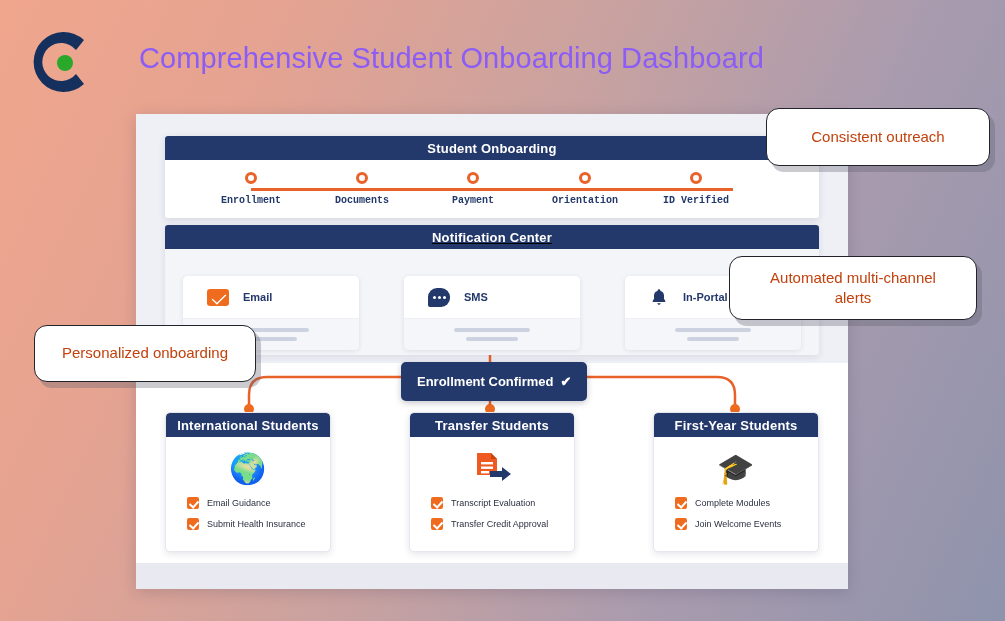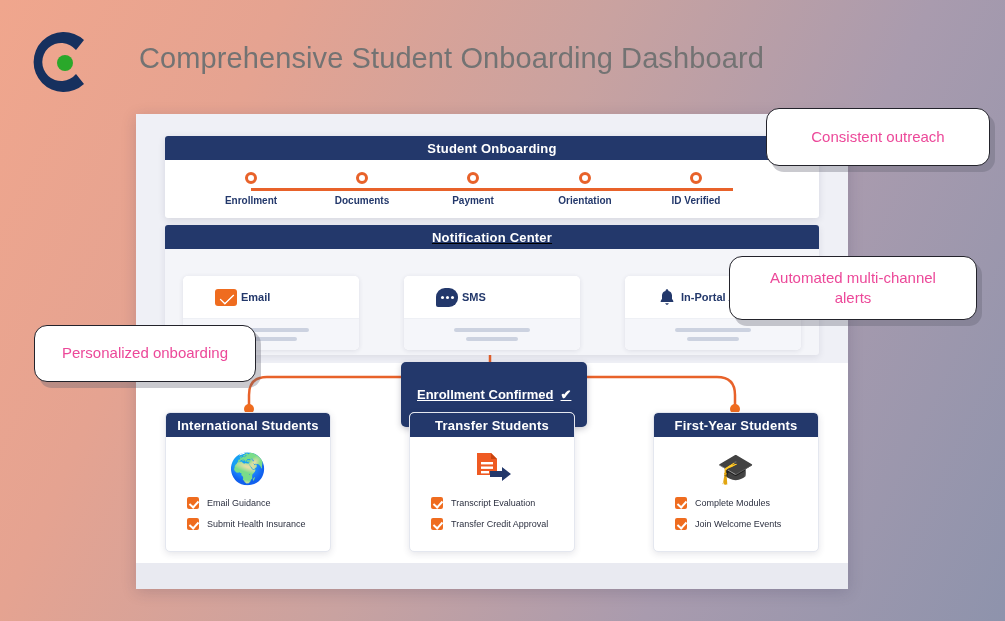--- a/index.html
+++ b/index.html
@@ -14,21 +14,21 @@
   }
 
   
   #header {
     position: absolute; left: 0; top: 0; width: 1005px; height: 114px;
     display: flex; align-items: center;
   }
   #logo { position: absolute; left: 26px; top: 22px; width: 78px; height: 80px; }
   #page-title {
     position: absolute; left: 139px; top: 42px;
-    font-size: 29px; color: #737373; letter-spacing: .1px;
+    font-size: 29px; color: #8b5cf6; letter-spacing: .1px;
     white-space: nowrap;
   }
 
   
   #dashboard {
     position: absolute; left: 136px; top: 114px;
     width: 712px; height: 475px;
     background: #e9eaf1;
     box-shadow: 0 3px 14px rgba(40,40,70,.18);
   }
@@ -71,20 +71,21 @@
     position: absolute; top: 12px; width: 120px;
     display: flex; flex-direction: column; align-items: center;
   }
   .tl-dot {
     width: 12px; height: 12px; border-radius: 50%;
     background: #ffffff; border: 3px solid #e8622a;
   }
   .tl-label {
     margin-top: 11px; font-size: 10px; color: #23386b; font-weight: bold;
     white-space: nowrap;
+    font-family: Liberation Mono, monospace;
   }
 
   
   #notif-block {
     position: absolute; left: 29px; top: 111px; width: 654px; height: 130px;
     background: #f4f5f9; border-radius: 3px;
     box-shadow: 0 2px 7px rgba(40,40,70,.10);
     overflow: hidden;
     text-decoration: underline;
   }
@@ -94,21 +95,21 @@
   #notif-cards {
     position: absolute; left: 0; top: 27px; width: 654px;
     display: flex; justify-content: space-between; padding: 0 18px;
   }
   .notif-card {
     width: 176px; height: 74px; background: #ffffff;
     border-radius: 5px; box-shadow: 0 1px 5px rgba(40,40,70,.11);
     overflow: hidden;
   }
   .notif-top {
-    height: 42px; display: flex; align-items: center; padding-left: 32px; gap: 4px;
+    height: 42px; display: flex; align-items: center; padding-left: 24px; gap: 14px;
     background: #ffffff;
   }
   .notif-title { font-size: 11px; font-weight: bold; color: #23386b; }
   .notif-bottom {
     height: 32px; background: #f5f6fa;
     display: flex; flex-direction: column; align-items: center;
     justify-content: center; gap: 5px; border-top: 1px solid #eef0f5;
   }
   .ph { height: 4px; border-radius: 2px; background: #ccd2e0; }
   .ph-long { width: 76px; }
@@ -132,24 +133,24 @@
   }
   .ic-sms i { width: 3px; height: 3px; border-radius: 50%; background: #fff; display:block; }
   .ic-bell { width: 20px; height: 20px; }
 
   
   #wires { position: absolute; left: 0; top: 0; width: 712px; height: 475px; pointer-events: none; }
 
   
   #badge {
     position: absolute; left: 265px; top: 248px;
-    padding: 25px 16px; background: #23386b; color: #ffffff;
+    padding: 12px 16px; background: #23386b; color: #ffffff;
     border-radius: 5px; font-size: 13px; font-weight: bold;
     box-shadow: 0 2px 6px rgba(30,30,60,.25);
-    display: flex; align-items: center; gap: 7px; white-space: nowrap; text-decoration: underline;
+    display: flex; align-items: center; gap: 7px; white-space: nowrap;
   }
 
   
   #bottom-cards {
     position: absolute; left: 29px; top: 298px; width: 654px;
     display: flex; justify-content: space-between;
   }
   .seg-card {
     width: 166px; height: 140px; background: #ffffff;
     border: 1px solid #e4e7ef; border-radius: 5px;
@@ -168,21 +169,21 @@
   .chk::after {
     content: ""; position: absolute; left: 3.5px; top: 1.5px;
     width: 4px; height: 7px; border: solid #fff;
     border-width: 0 2px 2px 0; transform: rotate(42deg);
   }
   .seg-label { font-size: 9px; color: #2c3040; white-space: nowrap; }
 
   
   .callout {
     position: absolute; background: #ffffff; border: 1.6px solid #23232b;
-    border-radius: 13px; font-size: 15px; color: #ec4899;
+    border-radius: 13px; font-size: 15px; color: #c2410c;
     display: flex; align-items: center; justify-content: center;
     text-align: center; line-height: 1.35;
     box-shadow: 5px 6px 0 rgba(95,95,110,.33);
     padding: 8px 20px;
   }
   #callout-outreach { left: 766px; top: 108px; width: 224px; height: 58px; }
   #callout-alerts   { left: 729px; top: 256px; width: 248px; height: 64px; }
   #callout-personal { left: 10px;  top: 325px; width: 222px; height: 57px; margin-left: 24px; }
 </style>
 </head>

